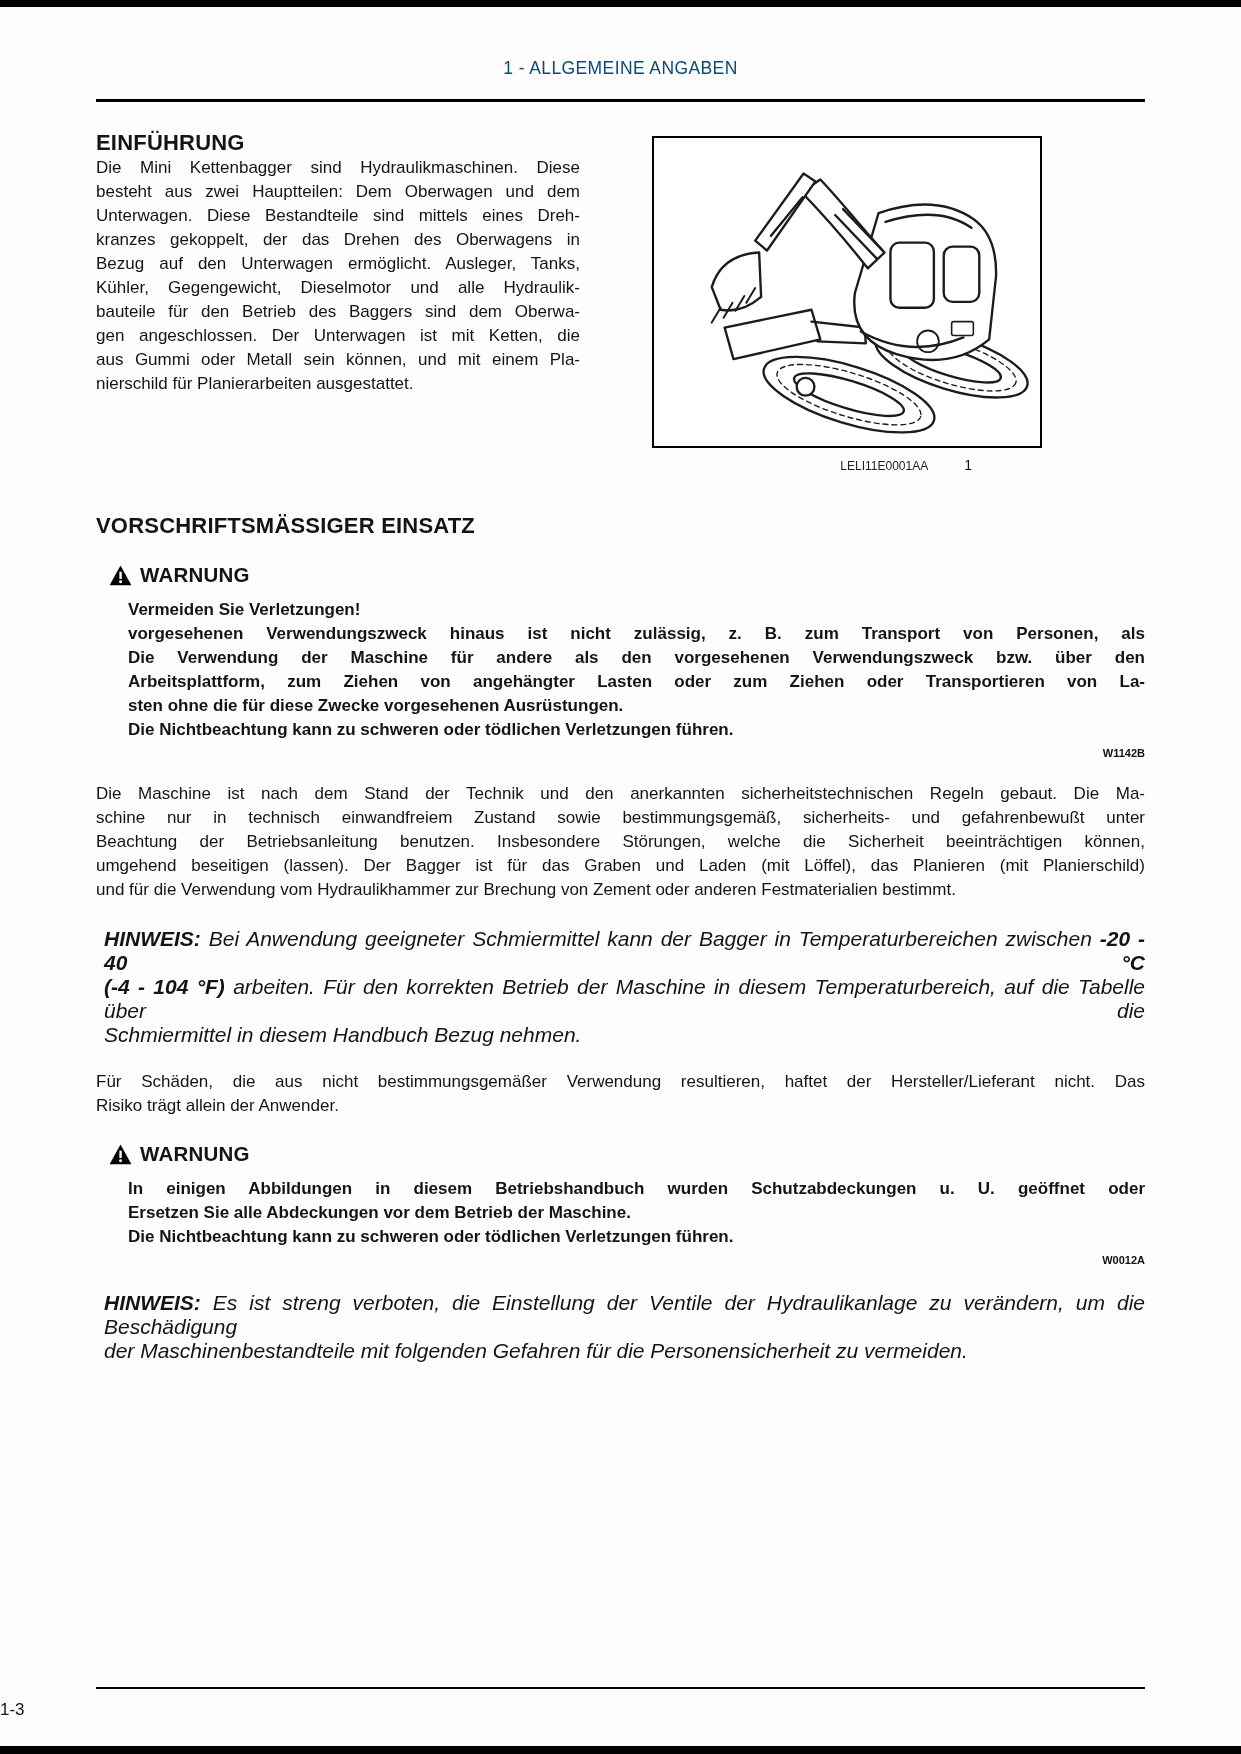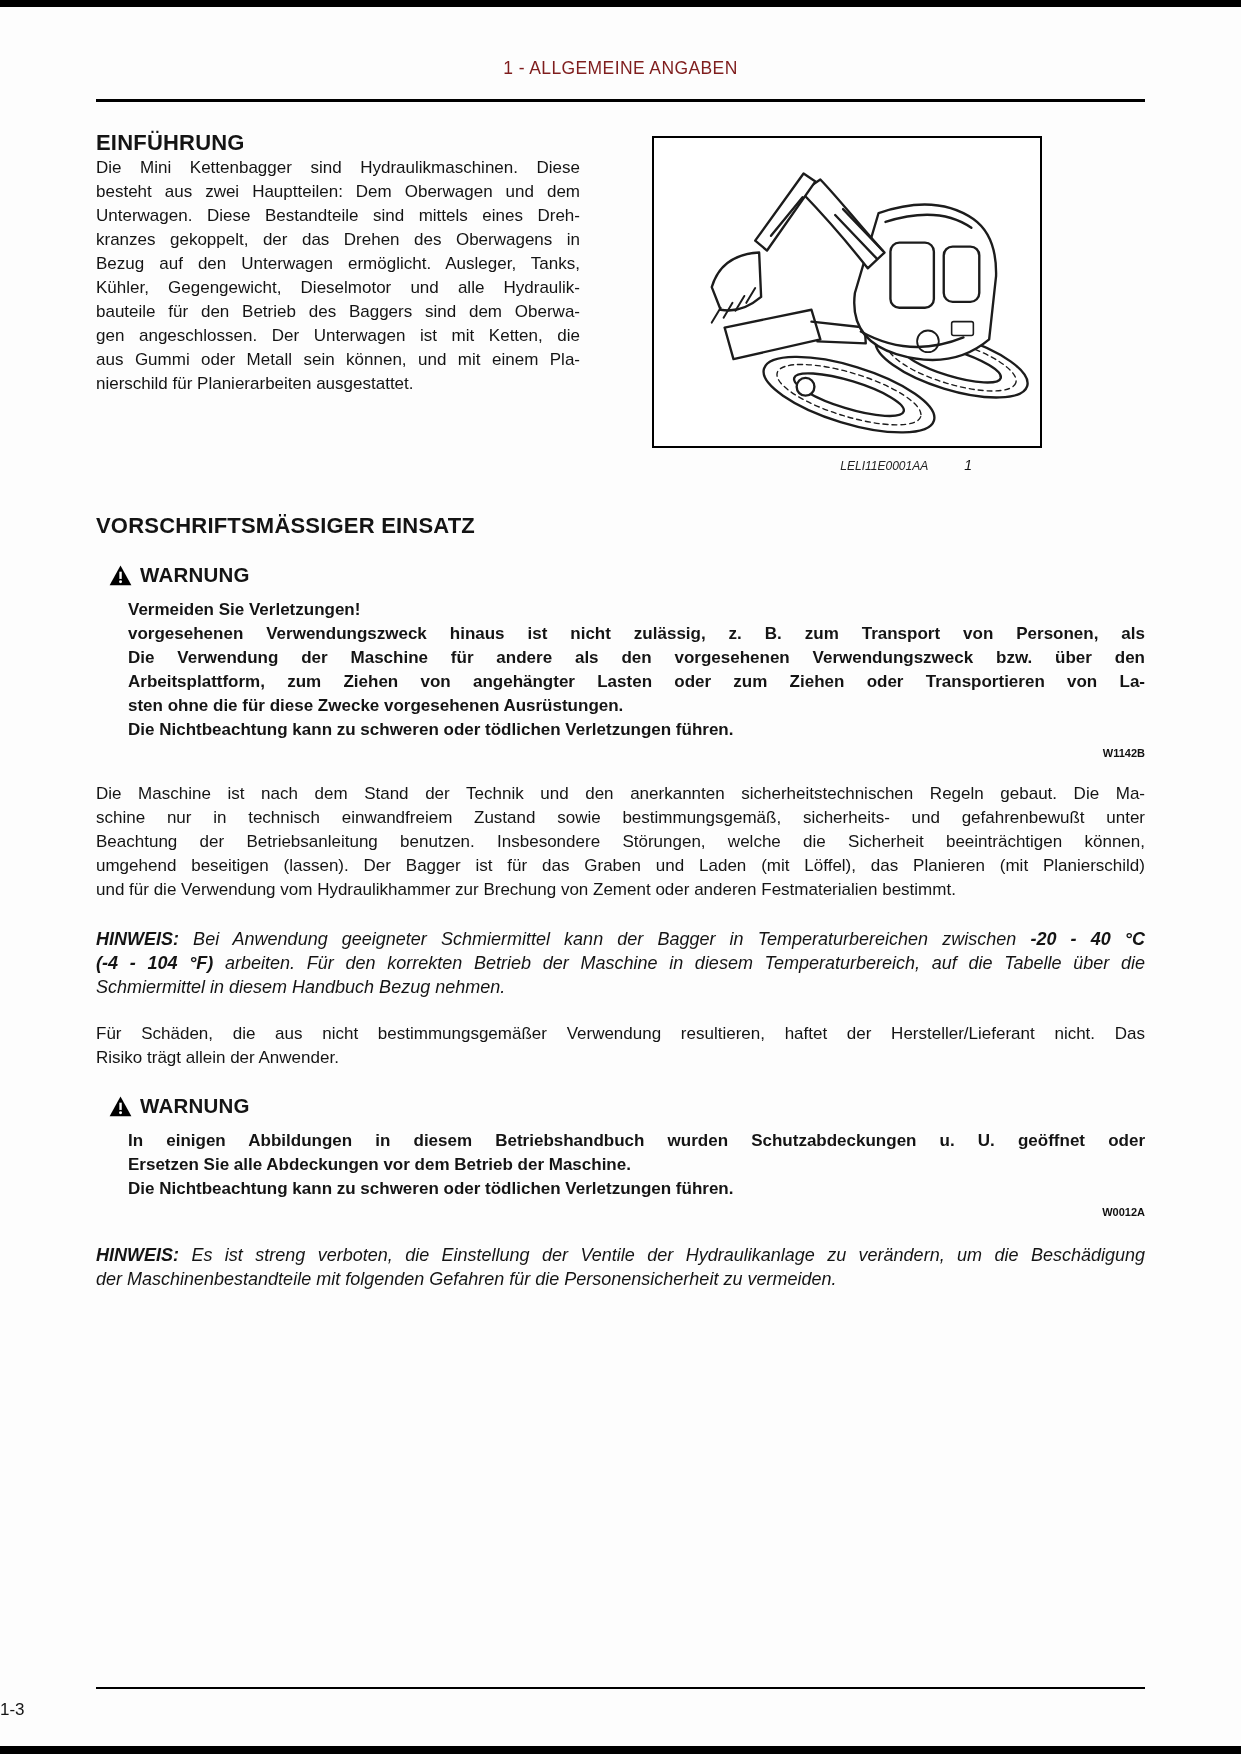--- a/index.html
+++ b/index.html
@@ -5,48 +5,48 @@
   * { margin:0; padding:0; box-sizing:border-box; }
   html,body { background:#e8e8e8; }
   body { font-family:"Liberation Sans", sans-serif; color:#141414; }
   .page { position:relative; width:1241px; height:1754px; background:#fdfdfd; margin:0 auto; overflow:hidden; }
   .edge { position:absolute; left:0; right:0; background:#000; }
   .edge.top { top:0; height:7px; }
   .edge.bottom { bottom:0; height:8px; }
 
   .content { position:absolute; left:96px; top:0; width:1049px; }
 
-  .doc-header { padding-top:58px; text-align:center; font-size:17.5px; letter-spacing:.4px; color:#7f1d1d; }
+  .doc-header { padding-top:58px; text-align:center; font-size:17.5px; letter-spacing:.4px; color:#0c4a6e; }
   .header-rule { margin-top:20px; border-top:3px solid #000; }
 
   .intro-wrap { position:relative; margin-top:28px; height:374px; }
   .sec-heading { font-size:22px; font-weight:bold; letter-spacing:.2px; }
   .intro-text { width:484px; font-size:17px; line-height:24px; }
 
   .tl { min-height:24px; }
   .jl { text-align:justify; text-align-last:justify; }
   .bseg { font-weight:bold; }
 
   .figure { position:absolute; left:556px; top:6px; width:390px; }
   .figure-frame { border:2px solid #000; height:312px; background:#fff; overflow:hidden; }
   .figure-frame svg { display:block; width:100%; height:100%; }
-  .figure-caption { display:flex; justify-content:flex-end; align-items:baseline; gap:36px; padding-right:70px; margin-top:9px;font-style:italic; }
+  .figure-caption { display:flex; justify-content:flex-end; align-items:baseline; gap:36px; padding-right:70px; margin-top:9px; }
   .cap-code { font-size:12px; color:#222; }
   .cap-num { font-size:14px; color:#111; }
 
   .usage-heading { margin-top:9px; }
 
   .warning-block { margin-top:24px; padding-left:13px; }
   .warning-head { display:flex; align-items:center; gap:8px; font-size:20.5px; font-weight:bold; letter-spacing:.2px; }
   .warning-head svg { display:block; }
   .warning-body { margin:11px 0 0 19px; font-size:17px; line-height:23.5px; font-weight:bold; }
   .warning-ref { text-align:right; font-size:11px; font-weight:bold; margin-top:5px; color:#101010; }
 
   .body-par { margin-top:23px; font-size:17px; line-height:24px; }
-  .note-par { margin-top:25px; font-size:18px; line-height:24px; font-style:italic; }
+  .note-par { margin-top:25px; font-size:21px; line-height:24px; font-style:italic;margin-left:8px; }
 
   .footer-rule { position:absolute; left:96px; width:1049px; top:1687px; border-top:2px solid #000; }
   .footer-num { position:absolute; top:1700px; left:0; width:100%; text-align:left; font-size:17px; }
 </style>
 </head>
 <body>
 
 <div class="page">
   <div class="edge top"></div>
   <div class="edge bottom"></div>

